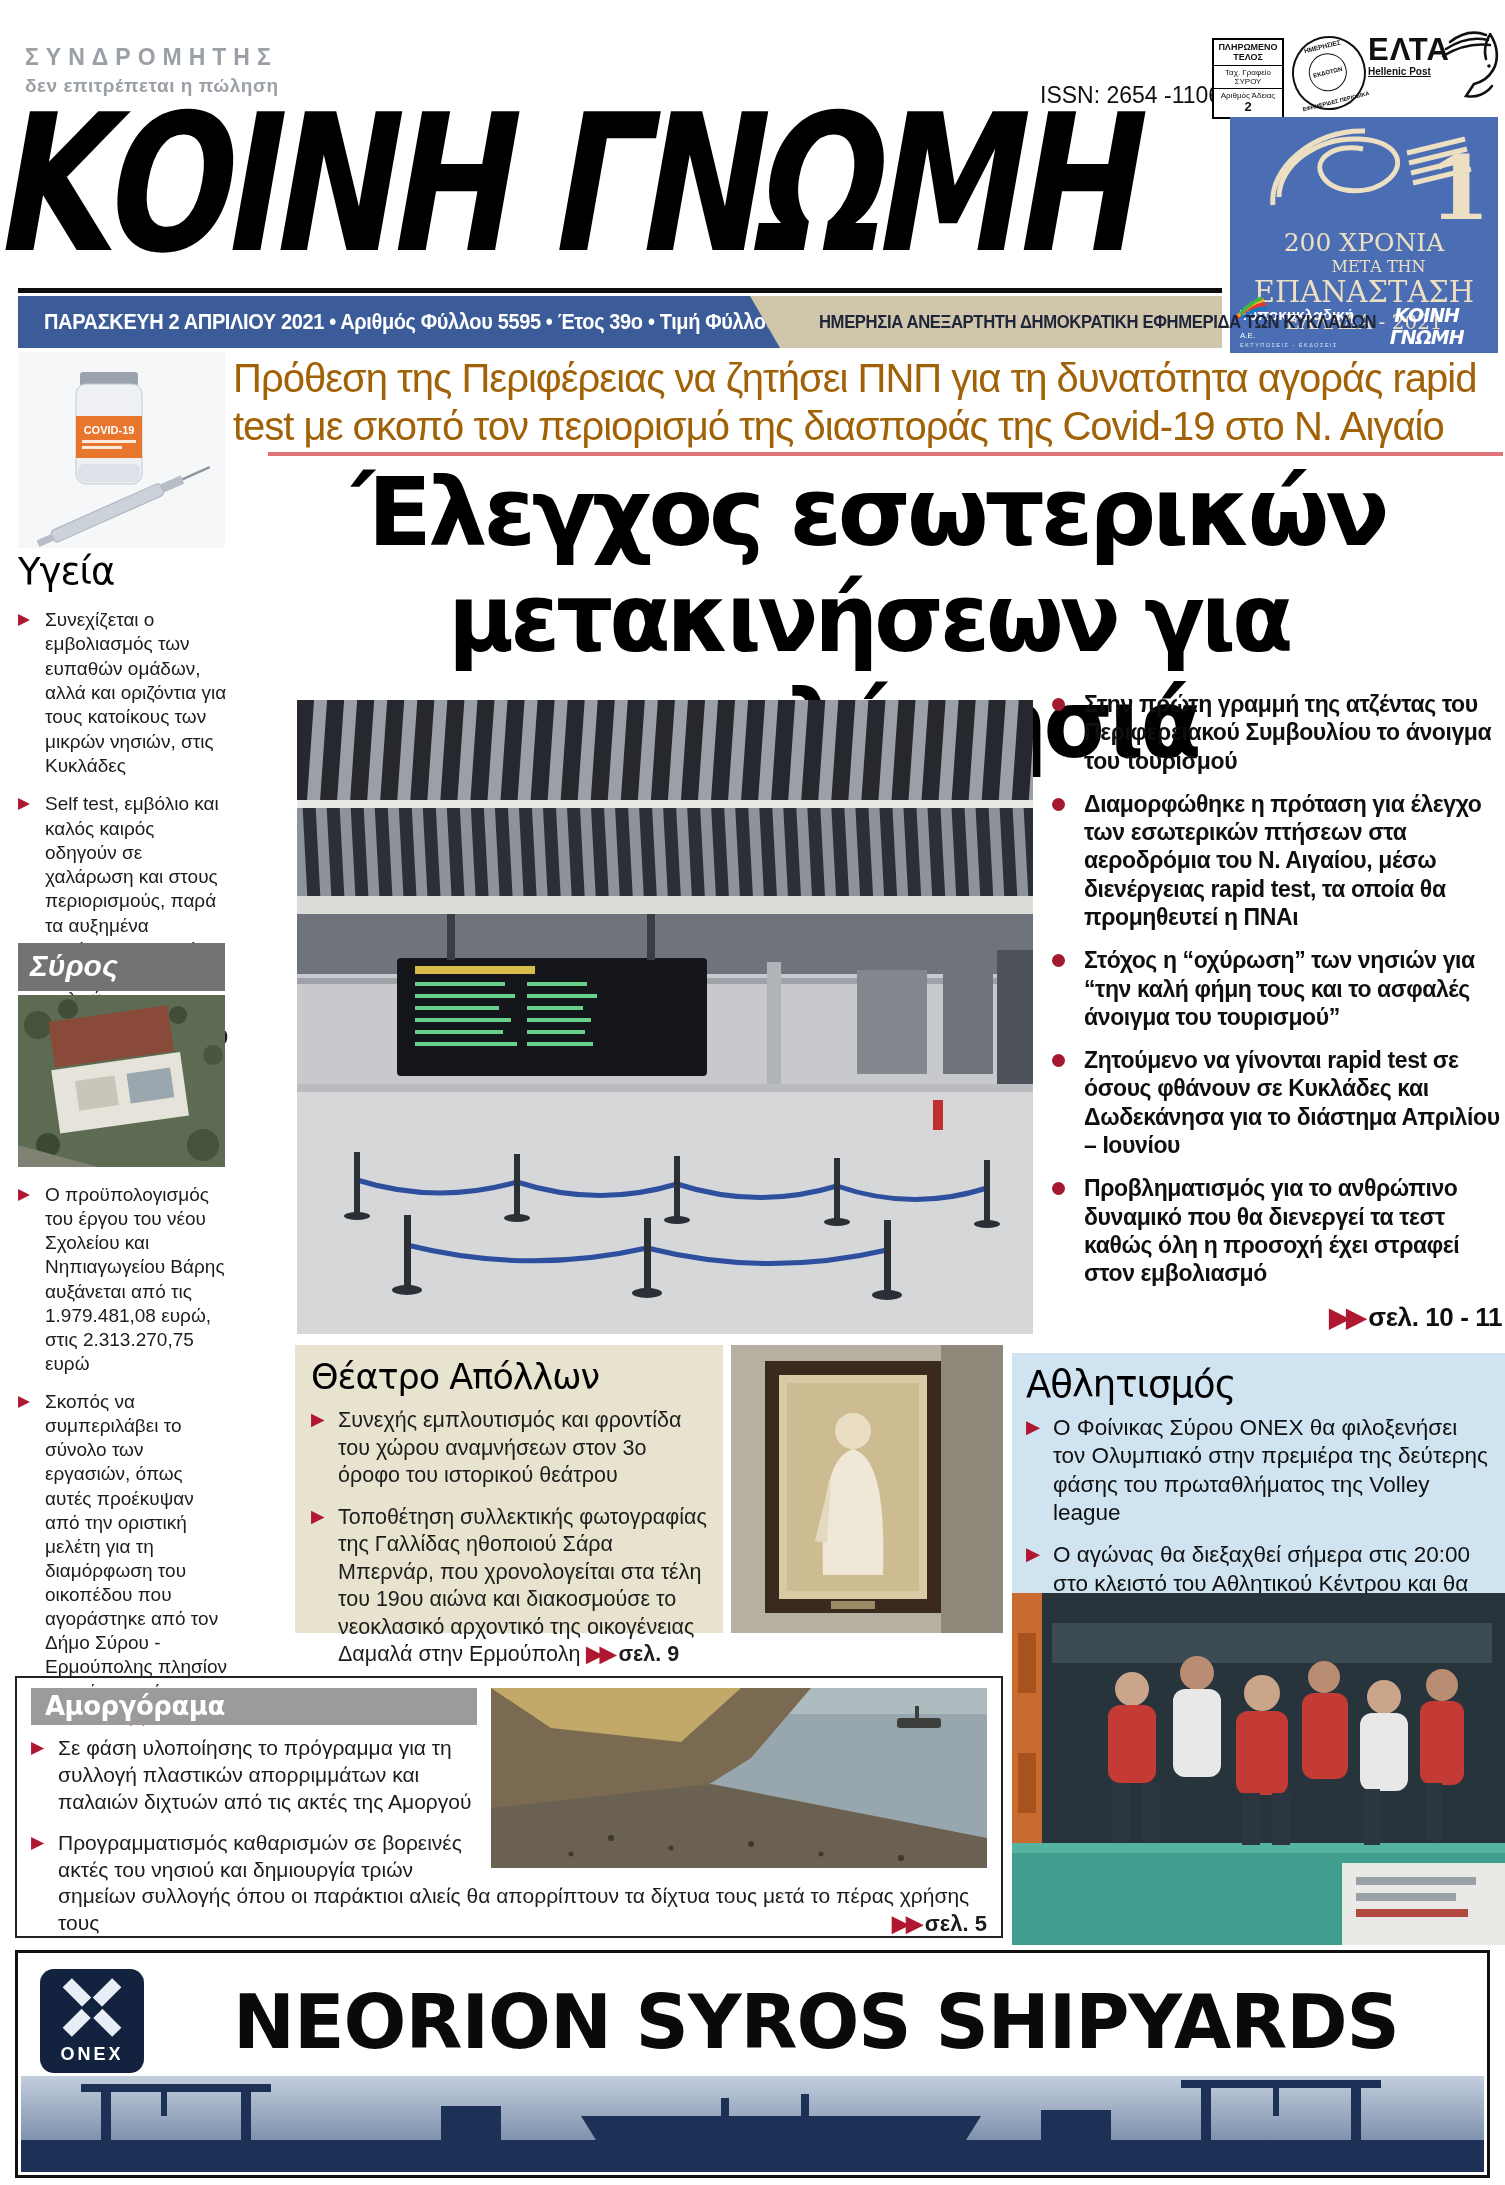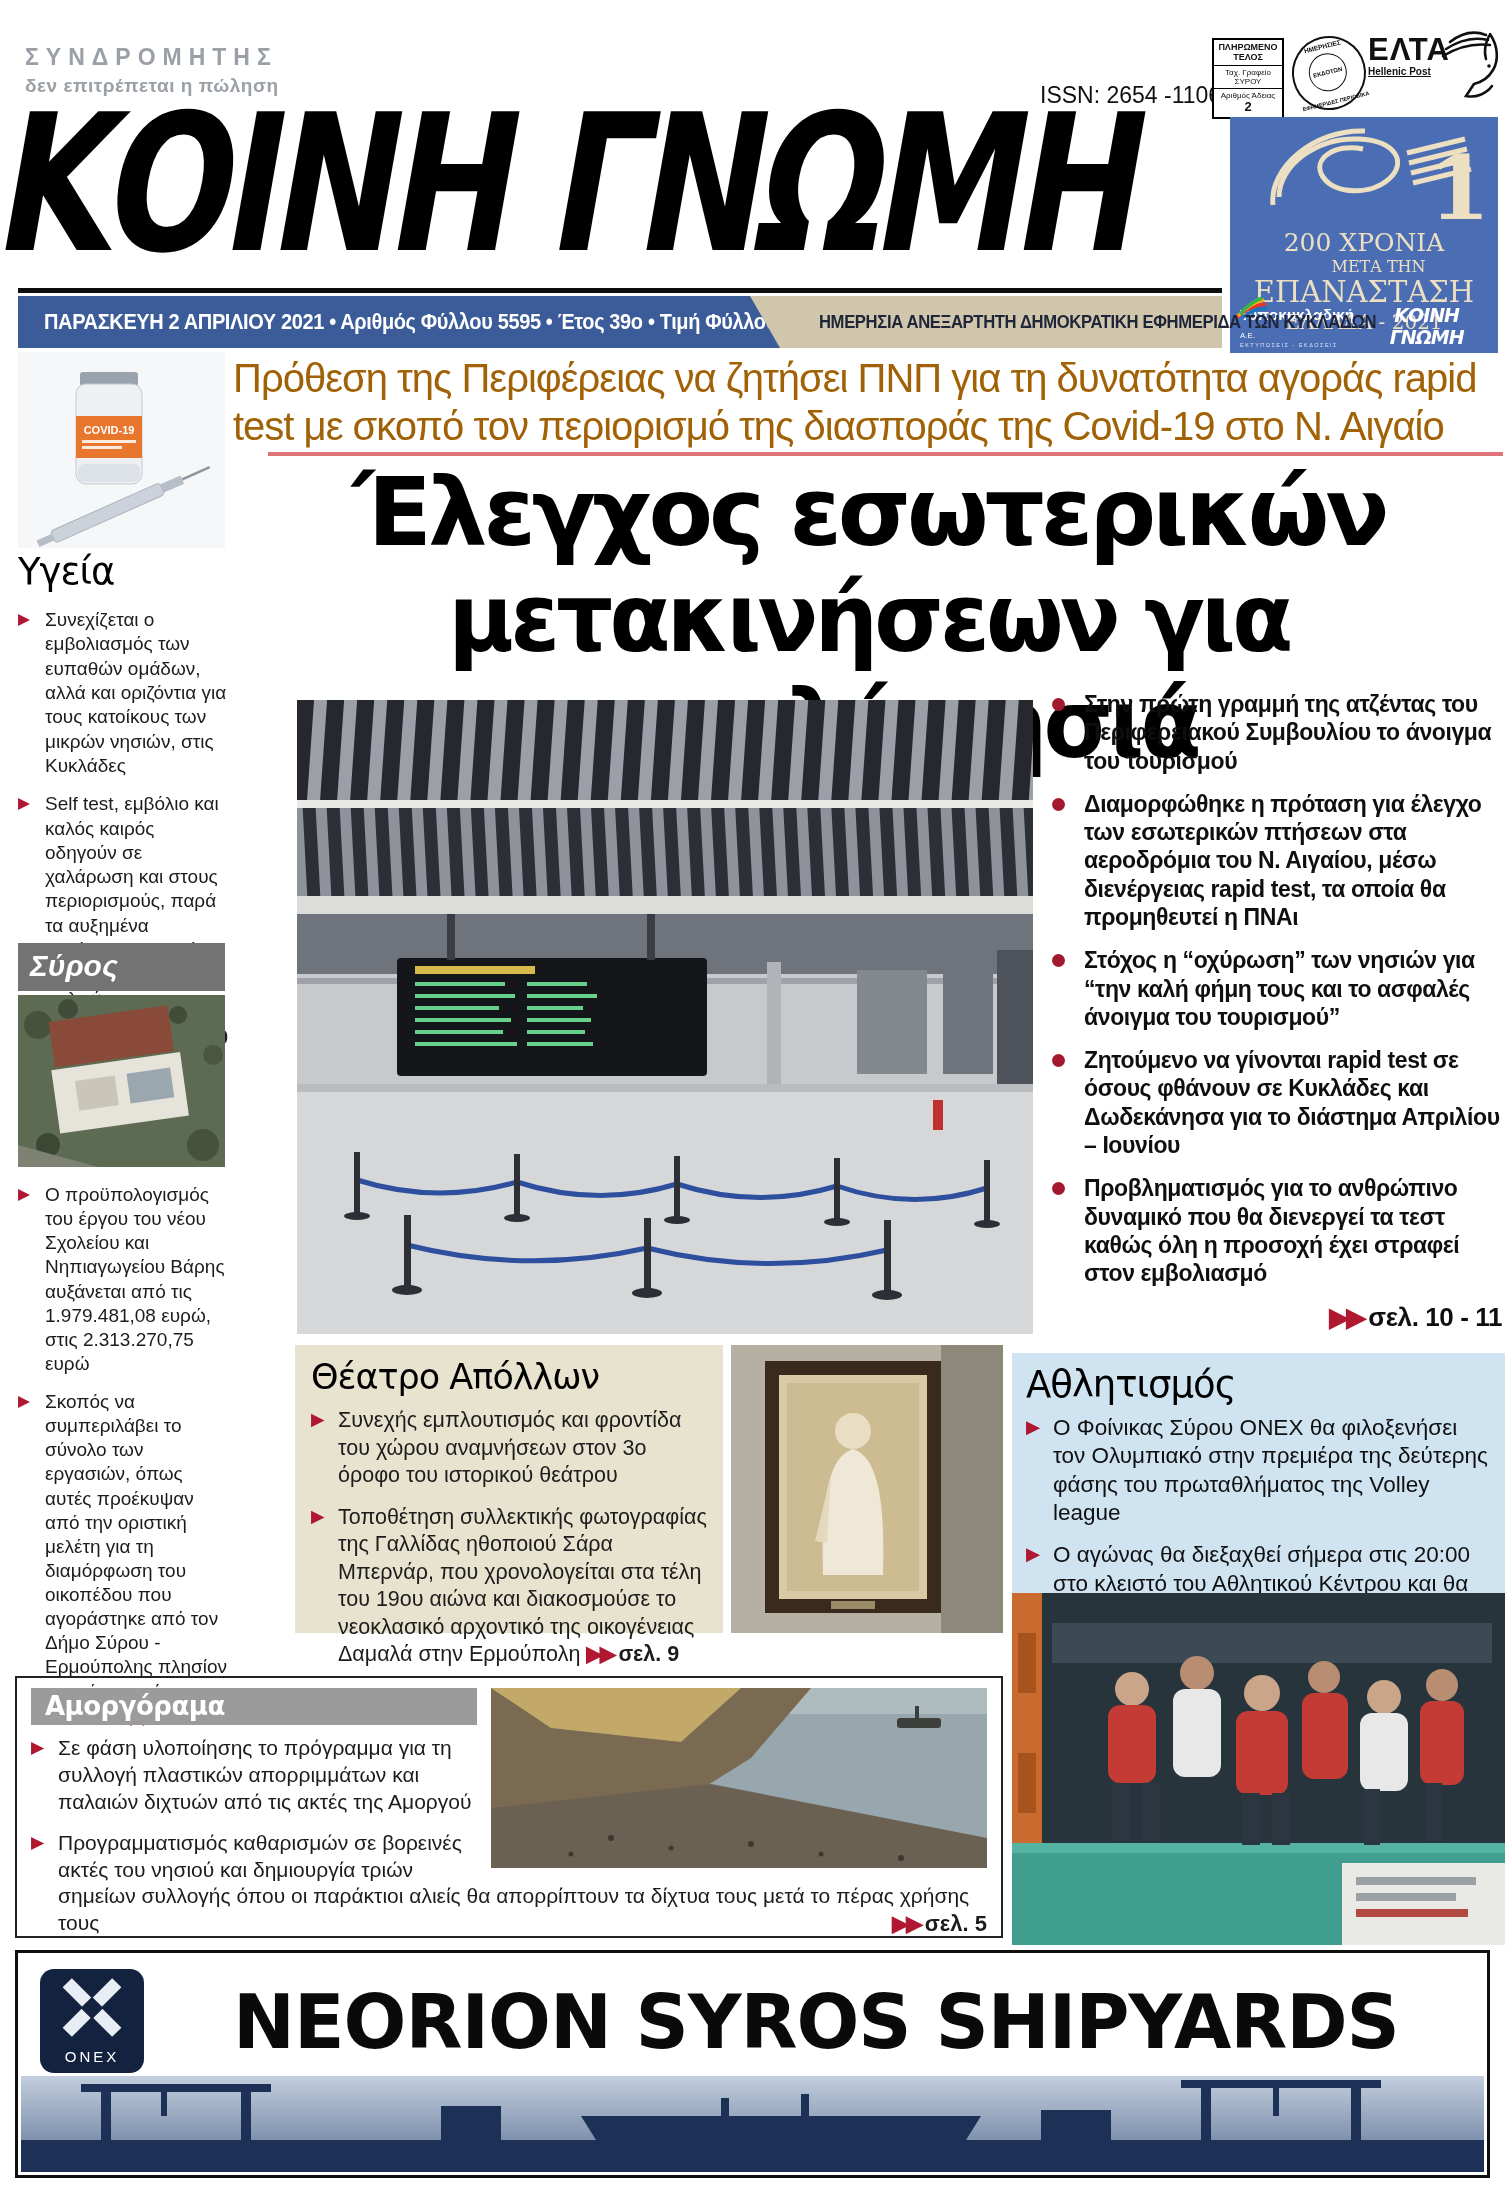--- a/index.html
+++ b/index.html
@@ -116,22 +116,22 @@
   .amorgos-bl{font-size:21px;line-height:1.28;color:#1c1c1c;margin-top:10px;}
   .amorgos-bl .pref{font-size:22px;}
 
   
   .banner{left:15px;top:1950px;width:1475px;height:228px;border:3px solid #101010;box-sizing:border-box;background:#fff;}
   .onex{position:absolute;left:22px;top:16px;width:104px;height:104px;background:#13233f;border-radius:14px;}
   .onex .xbar{position:absolute;left:17px;top:32px;width:70px;height:13px;background:#e9eef6;}
   .onex .x1{transform:rotate(45deg);}
   .onex .x2{transform:rotate(-45deg);}
   .onex .ctr{position:absolute;left:44px;top:31px;width:16px;height:16px;background:#13233f;transform:rotate(45deg);}
-  .onex .nm{position:absolute;left:0;right:0;bottom:8px;text-align:center;color:#fff;font-weight:normal;
-            font-size:15px;letter-spacing:3px;}
+  .onex .nm{position:absolute;left:0;right:0;bottom:8px;text-align:center;color:#fff;font-weight:bold;
+            font-size:18px;letter-spacing:3px;}
   .banner .title{position:absolute;left:135px;right:8px;top:26px;text-align:center;color:#0a0a0a;
             font-family:"DejaVu Sans",sans-serif;font-weight:bold;font-size:74px;letter-spacing:-1px;white-space:nowrap;}
   .shipstrip{position:absolute;left:3px;right:3px;bottom:3px;height:96px;}
 
   svg{display:block;}
 </style>
 </head>
 <body>
 
 <div class="page">

